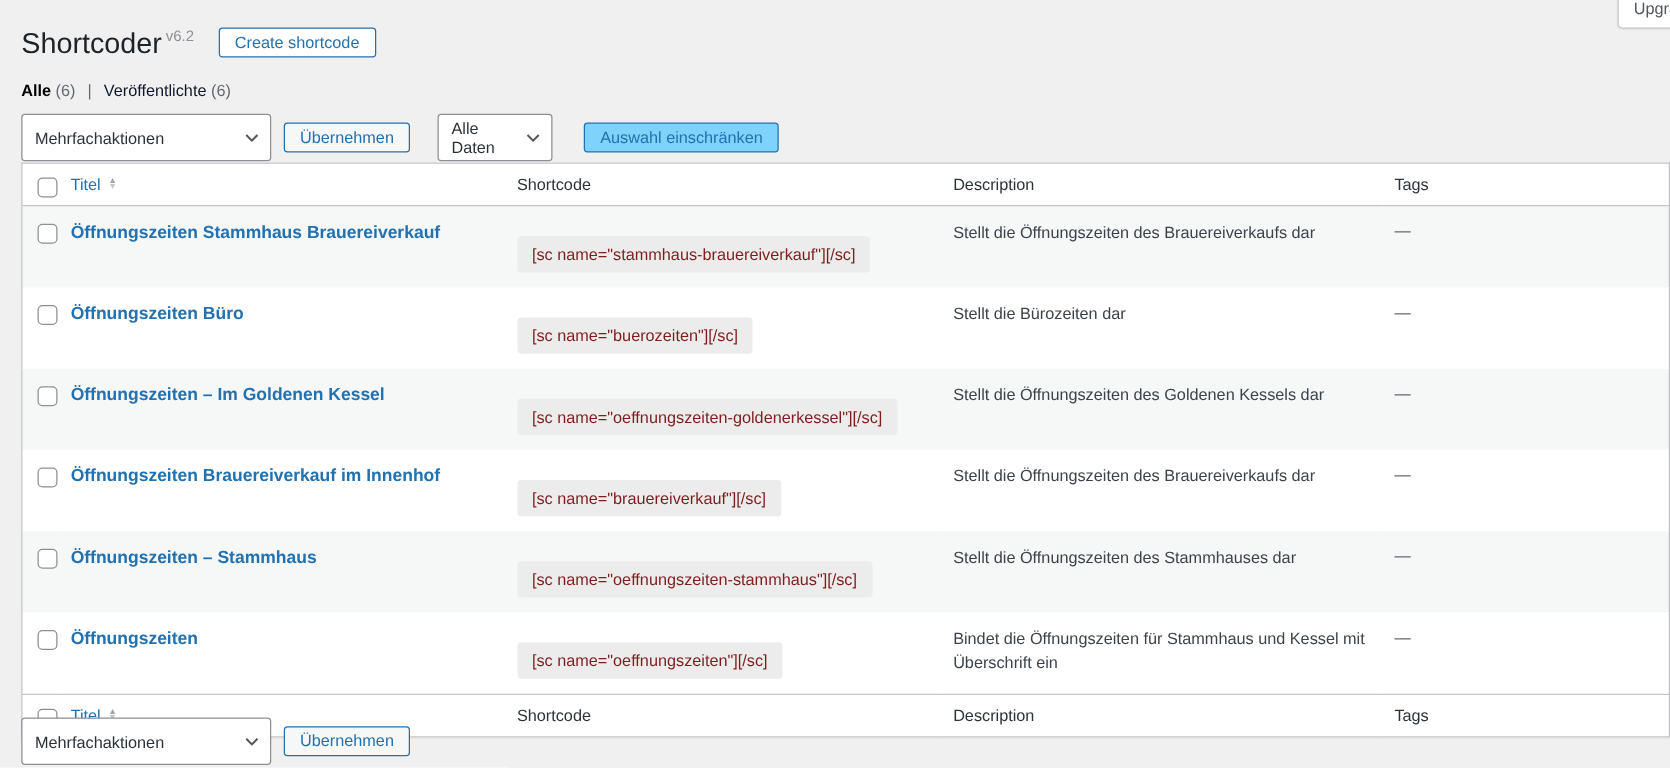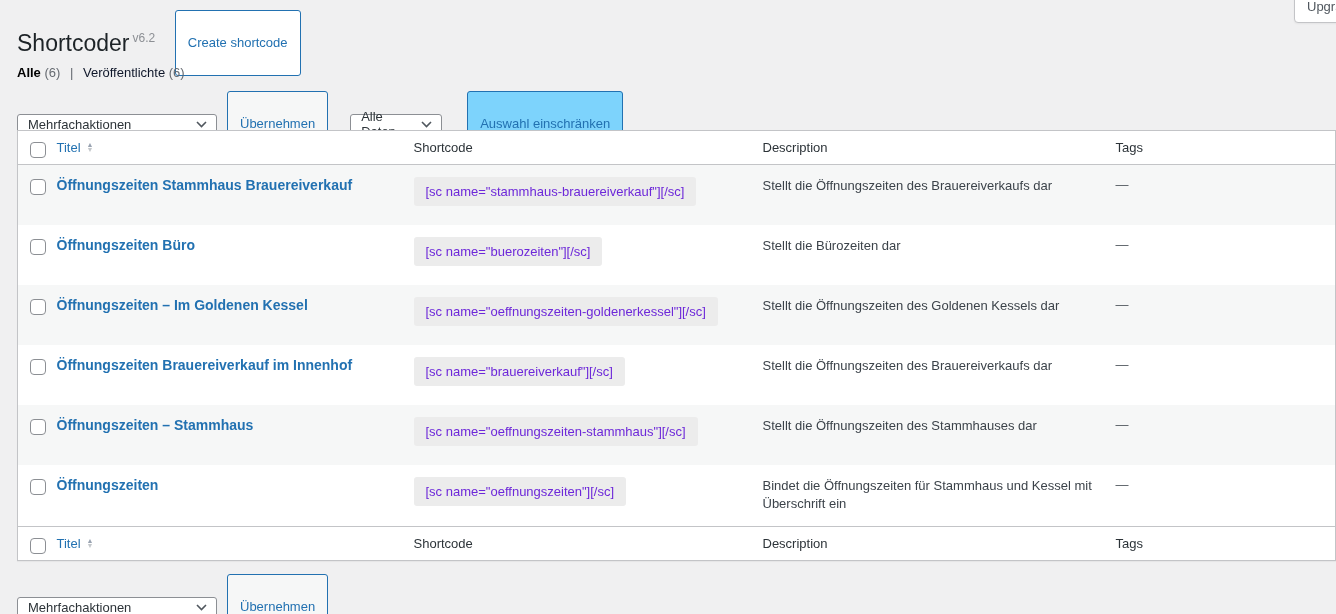--- a/index.html
+++ b/index.html
@@ -9,21 +9,21 @@
     background:#f0f0f1; color:#3c434a;
     font-family:"Liberation Sans", sans-serif; font-size:13px;
   }
   a { text-decoration:none; }
 
   
   .page-head { position:absolute; left:17px; top:14px; white-space:nowrap; }
   .page-title { display:inline; font-size:23px; font-weight:400; color:#1d2327; line-height:30px; }
   .page-version { font-size:12px; color:#8c8f94; margin-left:3px; vertical-align:super; font-weight:400; }
   .btn {
-    display:inline-block; padding:23px 12px; background:#f6f7f7;
+    display:inline-block; padding:2px 12px; background:#f6f7f7;
     border:1px solid #2271b1; border-radius:3px; color:#2271b1;
     font-size:13px; line-height:18px; cursor:pointer; white-space:nowrap;
   }
   .create-btn { margin-left:16px; position:relative; top:-4px; background:#fff; }
   .upgrade-btn {
     position:absolute; left:1294px; top:-10px; padding:8px 12px;
     background:#fff; border:1px solid #c3c4c7; border-radius:4px;
     color:#50575e; font-size:13px; white-space:nowrap;
     box-shadow:0 1px 2px rgba(0,0,0,.05); cursor:pointer;
   }
@@ -33,21 +33,21 @@
   .views .current { font-weight:700; color:#000; }
   .views a { color:#0f172a;text-align:right; }
   .views .count { color:#646970; }
   .views .sep { margin:0 6px; color:#646970; }
 
   
   .toolbar { position:absolute; left:17px; display:flex; align-items:center; }
   .toolbar-top { top:91px; }
   .toolbar-bottom { top:574px; }
   .select {
-    height:20px; background:#fff; border:1px solid #8c8f94; border-radius:3px;
+    height:38px; background:#fff; border:1px solid #8c8f94; border-radius:3px;
     display:inline-flex; align-items:center; justify-content:space-between;
     padding:0 9px 0 10px; color:#2c3338; font-size:13px; cursor:pointer;
   }
   .sel-bulk { width:200px; }
   .sel-date { width:92px; margin-left:22px; }
   .chev { width:11px; height:7px; margin-left:8px; flex:none; }
   .apply-btn { margin-left:10px; background:#f6f7f7; }
   .filter-btn { margin-left:25px; background:#7dd3fc; }
 
   
@@ -66,21 +66,21 @@
   .sort-ind .up { font-size:7px; line-height:5px; color:#99a3b1; }
   .sort-ind .down { font-size:7px; line-height:5px; color:#c3c7cb; }
 
   tbody tr { height:60px; }
   tbody tr:nth-child(odd) { background:#f6f7f7; }
   tbody th, tbody td { padding:12px 10px; vertical-align:top; }
   tbody .cb-cell { padding:14px 0 0 12px; }
   .row-title { color:#2271b1; font-weight:700; font-size:14px; cursor:pointer;text-align:center; }
   .sc-box {
     display:inline-block; background:#ececec; border-radius:3px;
-    padding:7px 12px; margin-top:0; color:#6d28d9; font-size:13px;
+    padding:7px 12px; margin-top:12px; color:#7f1d1d; font-size:13px;
     white-space:nowrap; cursor:pointer;
   }
   .col-desc { color:#3c434a; line-height:1.45; }
   .col-tags { color:#50575e; }
 
   input[type="checkbox"] {
     appearance:none; -webkit-appearance:none; width:16px; height:16px; margin:0;
     background:#fff; border:1px solid #8c8f94; border-radius:4px; cursor:pointer;
   }
 </style>

